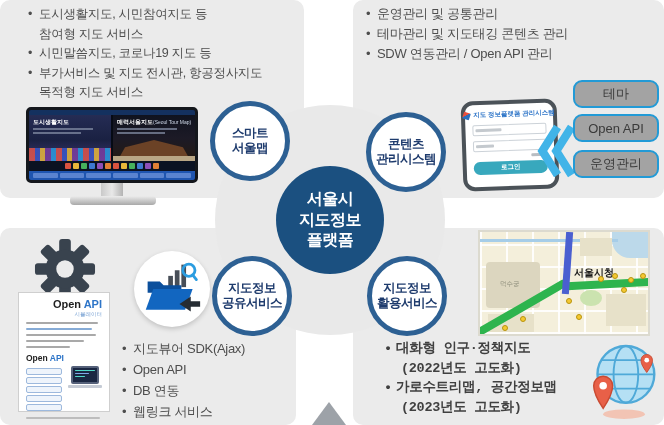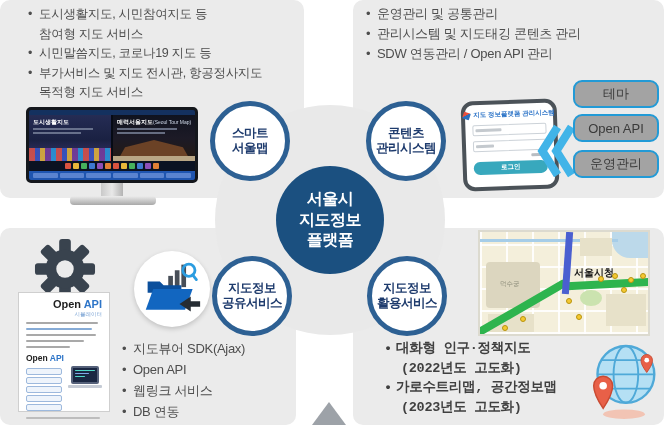--- a/index.html
+++ b/index.html
@@ -12,21 +12,21 @@
   .p-bl{left:0;top:228px;width:296px;height:197px;}
   .p-br{left:353px;top:228px;width:311px;height:197px;}
   .disk{position:absolute;left:215px;top:105px;width:230px;height:230px;border-radius:50%;
         background:#e9e9e9;z-index:1;}
   
   .pcircle{position:absolute;width:80px;height:80px;border-radius:50%;background:#fff;
            border:5px solid #2d6093;box-sizing:border-box;display:flex;flex-direction:column;
            align-items:center;justify-content:center;font-weight:bold;font-size:12.5px;
            line-height:1.18;color:#1e3b6d;text-align:center;z-index:3;letter-spacing:-0.5px;}
   .c-smart{left:210px;top:101px;}
-  .c-cms{left:366px;top:101px;}
+  .c-cms{left:366px;top:112px;}
   .c-share{left:212px;top:256px;}
   .c-use{left:367px;top:256px;}
   .ccenter{position:absolute;left:276px;top:166px;width:108px;height:108px;border-radius:50%;
            background:#1b5080;color:#fff;display:flex;flex-direction:column;align-items:center;
            justify-content:center;font-weight:bold;font-size:16px;line-height:1.3;z-index:3;
            text-align:center;letter-spacing:-0.5px;}
   
   .list{position:absolute;z-index:2;}
   .li{position:relative;padding-left:11px;color:#4e4e4e;font-size:12.5px;line-height:19.5px;
       white-space:nowrap;letter-spacing:-0.3px;}
@@ -168,29 +168,29 @@
   <div class="list tl-list">
     <div class="li bul">도시생활지도, 시민참여지도 등</div>
     <div class="li ind">참여형 지도 서비스</div>
     <div class="li bul">시민말씀지도, 코로나19 지도 등</div>
     <div class="li bul">부가서비스 및 지도 전시관, 항공정사지도</div>
     <div class="li ind">목적형 지도 서비스</div>
   </div>
 
   <div class="list tr-list">
     <div class="li bul">운영관리 및 공통관리</div>
-    <div class="li bul">관리시스템 및 지도태깅 콘텐츠 관리</div>
+    <div class="li bul">테마관리 및 지도태깅 콘텐츠 관리</div>
     <div class="li bul">SDW 연동관리 / Open API 관리</div>
   </div>
 
   <div class="list bl-list">
     <div class="li bul">지도뷰어 SDK(Ajax)</div>
     <div class="li bul">Open API</div>
+    <div class="li bul">DB 연동</div>
     <div class="li bul">웹링크 서비스</div>
-    <div class="li bul">DB 연동</div>
   </div>
 
   <div class="list br-list">
     <div class="li bul">대화형 인구·정책지도</div>
     <div class="li ind">(2022년도 고도화)</div>
     <div class="li bul">가로수트리맵, 공간정보맵</div>
     <div class="li ind">(2023년도 고도화)</div>
   </div>
 
   <div class="monitor">

